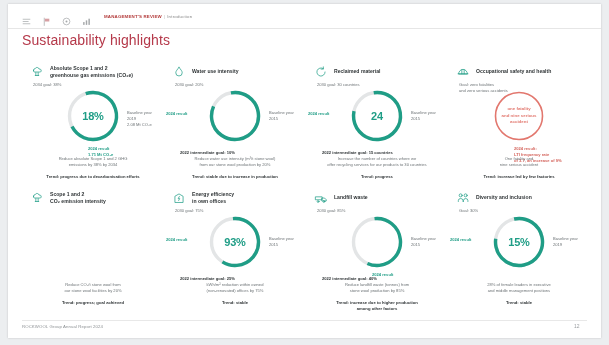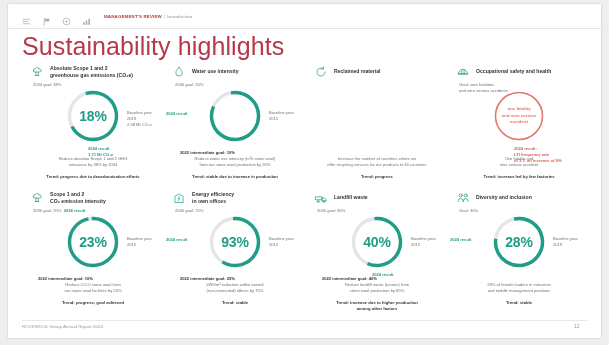--- a/index.html
+++ b/index.html
@@ -19,35 +19,35 @@
   .icons{position:absolute;left:14px;top:8px;display:flex;gap:11px;align-items:center;}
   .ic{width:9px;height:9px;display:block;opacity:.62;}
   .crumb{position:absolute;left:96px;top:10px;font-size:4.4px;letter-spacing:.18px;white-space:nowrap;}
   .crumb .c1{color:#b33a3a;font-weight:bold;}
   .crumb .sep{color:#b9b9b9;margin:0 2px;}
   .crumb .c2{color:#8a8a8a;}
   .rule{position:absolute;left:0;top:24px;width:593px;height:1px;background:#e6e6e6;}
   
   .title{
     position:absolute;left:14px;top:28px;
-    font-size:25px;color:#b5394a;font-weight:300;letter-spacing:.1px;
+    font-size:14px;color:#b5394a;font-weight:300;letter-spacing:.1px;
   }
   
   .grid{position:absolute;left:14px;top:58px;width:568px;height:250px;
         display:grid;grid-template-columns:repeat(4,142px);grid-template-rows:126px 126px;}
   .panel{position:relative;}
   .phead{display:flex;align-items:center;gap:6px;padding-left:8px;height:20px;}
   .phead .gi{width:14px;height:14px;flex:0 0 14px;}
   .ptitle{font-size:5.1px;font-weight:bold;color:#2f3436;line-height:1.42;}
   .donutwrap{position:relative;width:142px;height:74px;margin-top:2px;}
   .donut{position:absolute;left:41px;top:2px;width:60px;height:60px;}
   .val{
     position:absolute;left:41px;top:2px;width:60px;height:60px;
     display:flex;align-items:center;justify-content:center;
-    font-size:14px;font-weight:bold;color:#1f9d86;letter-spacing:-.2px;text-align:right;
+    font-size:11px;font-weight:bold;color:#1f9d86;letter-spacing:-.2px;text-align:right;
   }
   .incirc{
     position:absolute;left:41px;top:2px;width:60px;height:60px;
     display:flex;flex-direction:column;align-items:center;justify-content:center;
     font-size:4.4px;color:#e2776e;line-height:1.5;text-align:center;font-weight:bold;
   }
   .lbl{position:absolute;font-size:4.1px;line-height:1.45;white-space:nowrap;}
   .lbl.teal{color:#1f9d86;font-weight:bold;}
   .lbl.red{color:#d4645c;font-weight:bold;}
   .lbl.gray{color:#6d7376;}
@@ -158,20 +158,31 @@
         <div class="trend">Trend: stable due to increase in production</div>
       </div>
       <div class="panel">
         <div class="phead">
           <span class="gi"><svg viewBox="0 0 24 24" width="14" height="14">
               <path fill="none" stroke="#1f9d86" stroke-width="1.25" stroke-linecap="round" stroke-linejoin="round" d="M19 12a7 7 0 1 1-3.2-5.9"></path>
               <path fill="none" stroke="#1f9d86" stroke-width="1.25" stroke-linecap="round" stroke-linejoin="round" d="M16 3.2V7h-3.8"></path>
             </svg></span>
           <span class="ptitle">Reclaimed material</span>
         </div>
+        <div class="donutwrap">
+          <div class="donut"><svg viewBox="0 0 60 60" width="60" height="60">
+              <circle cx="30" cy="30" r="23.5" fill="none" stroke="#e3e5e6" stroke-width="3.4"></circle>
+              <circle cx="30" cy="30" r="23.5" fill="none" stroke="#1f9d86" stroke-width="3.4" stroke-linecap="butt" stroke-dasharray="118.12 29.53" transform="rotate(-98 30 30)"></circle>
+            </svg></div>
+          <div class="val">24</div>
+          <div class="lbl gray goaltop">2030 goal: 30 countries</div>
+          <div class="lbl gray base">Baseline year<br>2015</div>
+          <div class="lbl teal resleft">2024 result</div>
+          <div class="lbl gray goalbottom" style="font-weight:bold;color:#2f3436">2022 intermediate goal: 15 countries</div>
+        </div>
         <div class="caption">Increase the number of countries where we<br>offer recycling services for our products to 30 countries</div>
         <div class="trend">Trend: progress</div>
       </div>
       <div class="panel">
         <div class="phead">
           <span class="gi"><svg viewBox="0 0 24 24" width="14" height="14">
               <path fill="none" stroke="#1f9d86" stroke-width="1.25" stroke-linecap="round" stroke-linejoin="round" d="M4.5 15a7.5 7.5 0 0 1 15 0z"></path>
               <path fill="none" stroke="#1f9d86" stroke-width="1.25" stroke-linecap="round" stroke-linejoin="round" d="M10 8.2V15M14 8.2V15M3.5 15h17"></path>
             </svg></span>
           <span class="ptitle">Occupational safety and health</span>
@@ -187,30 +198,20 @@
         <div class="caption">One fatality and<br>nine serious accident</div>
         <div class="trend">Trend: increase led by few factories</div>
       </div>
       <div class="panel">
         <div class="phead">
           <span class="gi"><svg viewBox="0 0 24 24" width="14" height="14">
               <path fill="none" stroke="#1f9d86" stroke-width="1.25" stroke-linecap="round" stroke-linejoin="round" d="M6 9a3 3 0 0 1 3-3 3.6 3.6 0 0 1 6.6 1A2.8 2.8 0 0 1 18 12H7a2.6 2.6 0 0 1-1-3z"></path>
               <path fill="none" stroke="#1f9d86" stroke-width="1.25" stroke-linecap="round" stroke-linejoin="round" d="M10 13v5M14 13v5M9 18h6"></path>
             </svg></span>
           <span class="ptitle">Scope 1 and 2<br>CO₂ emission intensity</span>
-        </div>
-        <div class="donutwrap">
-          <div class="donut"><svg viewBox="0 0 60 60" width="60" height="60">
-              <circle cx="30" cy="30" r="23.5" fill="none" stroke="#e3e5e6" stroke-width="3.4"></circle>
-              <circle cx="30" cy="30" r="23.5" fill="none" stroke="#1f9d86" stroke-width="3.4" stroke-linecap="butt" stroke-dasharray="143.23 4.43" transform="rotate(-93 30 30)"></circle>
-            </svg></div>
-          <div class="val">23%</div>
-          <div class="lbl gray goaltop">2030 goal: 20% &nbsp;<span class="lbl teal" style="position:static">2024 result</span></div>
-          <div class="lbl gray base">Baseline year<br>2015</div>
-          <div class="lbl gray goalbottom" style="font-weight:bold;color:#2f3436">2022 intermediate goal: 10%</div>
         </div>
         <div class="caption">Reduce CO₂/t stone wool from<br>our stone wool facilities by 20%</div>
         <div class="trend">Trend: progress; goal achieved</div>
       </div>
       <div class="panel">
         <div class="phead">
           <span class="gi"><svg viewBox="0 0 24 24" width="14" height="14">
               <path fill="none" stroke="#1f9d86" stroke-width="1.25" stroke-linecap="round" stroke-linejoin="round" d="M5 19V9l7-4 7 4v10z"></path>
               <path fill="none" stroke="#1f9d86" stroke-width="1.25" stroke-linecap="round" stroke-linejoin="round" d="M12.6 9.5 10.6 13h2.6l-1.8 3.3"></path>
             </svg></span>
@@ -238,21 +239,20 @@
               <circle cx="7" cy="18" r="1.6" fill="none" stroke="#1f9d86" stroke-width="1.25" stroke-linecap="round" stroke-linejoin="round"></circle>
               <circle cx="17" cy="18" r="1.6" fill="none" stroke="#1f9d86" stroke-width="1.25" stroke-linecap="round" stroke-linejoin="round"></circle>
             </svg></span>
           <span class="ptitle">Landfill waste</span>
         </div>
         <div class="donutwrap">
           <div class="donut"><svg viewBox="0 0 60 60" width="60" height="60">
               <circle cx="30" cy="30" r="23.5" fill="none" stroke="#e3e5e6" stroke-width="3.4"></circle>
               <circle cx="30" cy="30" r="23.5" fill="none" stroke="#1f9d86" stroke-width="3.4" stroke-linecap="butt" stroke-dasharray="85.64 62.02" transform="rotate(-96 30 30)"></circle>
             </svg></div>
-          <div class="val">40%</div>
           <div class="lbl gray goaltop">2030 goal: 85%</div>
           <div class="lbl gray base">Baseline year<br>2015</div>
           <div class="lbl teal resbottom">2024 result</div>
           <div class="lbl gray goalbottom" style="font-weight:bold;color:#2f3436">2022 intermediate goal: 40%</div>
         </div>
         <div class="caption">Reduce landfill waste (tonnes) from<br>stone wool production by 85%</div>
         <div class="trend">Trend: increase due to higher production<br>among other factors</div>
       </div>
       <div class="panel">
         <div class="phead">
@@ -262,21 +262,21 @@
               <circle cx="16.5" cy="7.5" r="2.6" fill="none" stroke="#1f9d86" stroke-width="1.25" stroke-linecap="round" stroke-linejoin="round"></circle>
               <path fill="none" stroke="#1f9d86" stroke-width="1.25" stroke-linecap="round" stroke-linejoin="round" d="M12.8 18v-1.6A3.6 3.6 0 0 1 16.4 13h.4a3.6 3.6 0 0 1 3.6 3.4V18"></path>
             </svg></span>
           <span class="ptitle">Diversity and inclusion</span>
         </div>
         <div class="donutwrap">
           <div class="donut"><svg viewBox="0 0 60 60" width="60" height="60">
               <circle cx="30" cy="30" r="23.5" fill="none" stroke="#e3e5e6" stroke-width="3.4"></circle>
               <circle cx="30" cy="30" r="23.5" fill="none" stroke="#1f9d86" stroke-width="3.4" stroke-linecap="butt" stroke-dasharray="118.12 29.53" transform="rotate(-102 30 30)"></circle>
             </svg></div>
-          <div class="val">28%</div>
+          <div class="val">15%</div>
           <div class="lbl gray goaltop">Goal: 30%</div>
           <div class="lbl gray base">Baseline year<br>2019</div>
           <div class="lbl teal resleft">2024 result</div>
         </div>
         <div class="caption">28% of female leaders in executive<br>and middle management positions</div>
         <div class="trend">Trend: stable</div>
       </div>
     </div>
 
   <div class="frule"></div>

